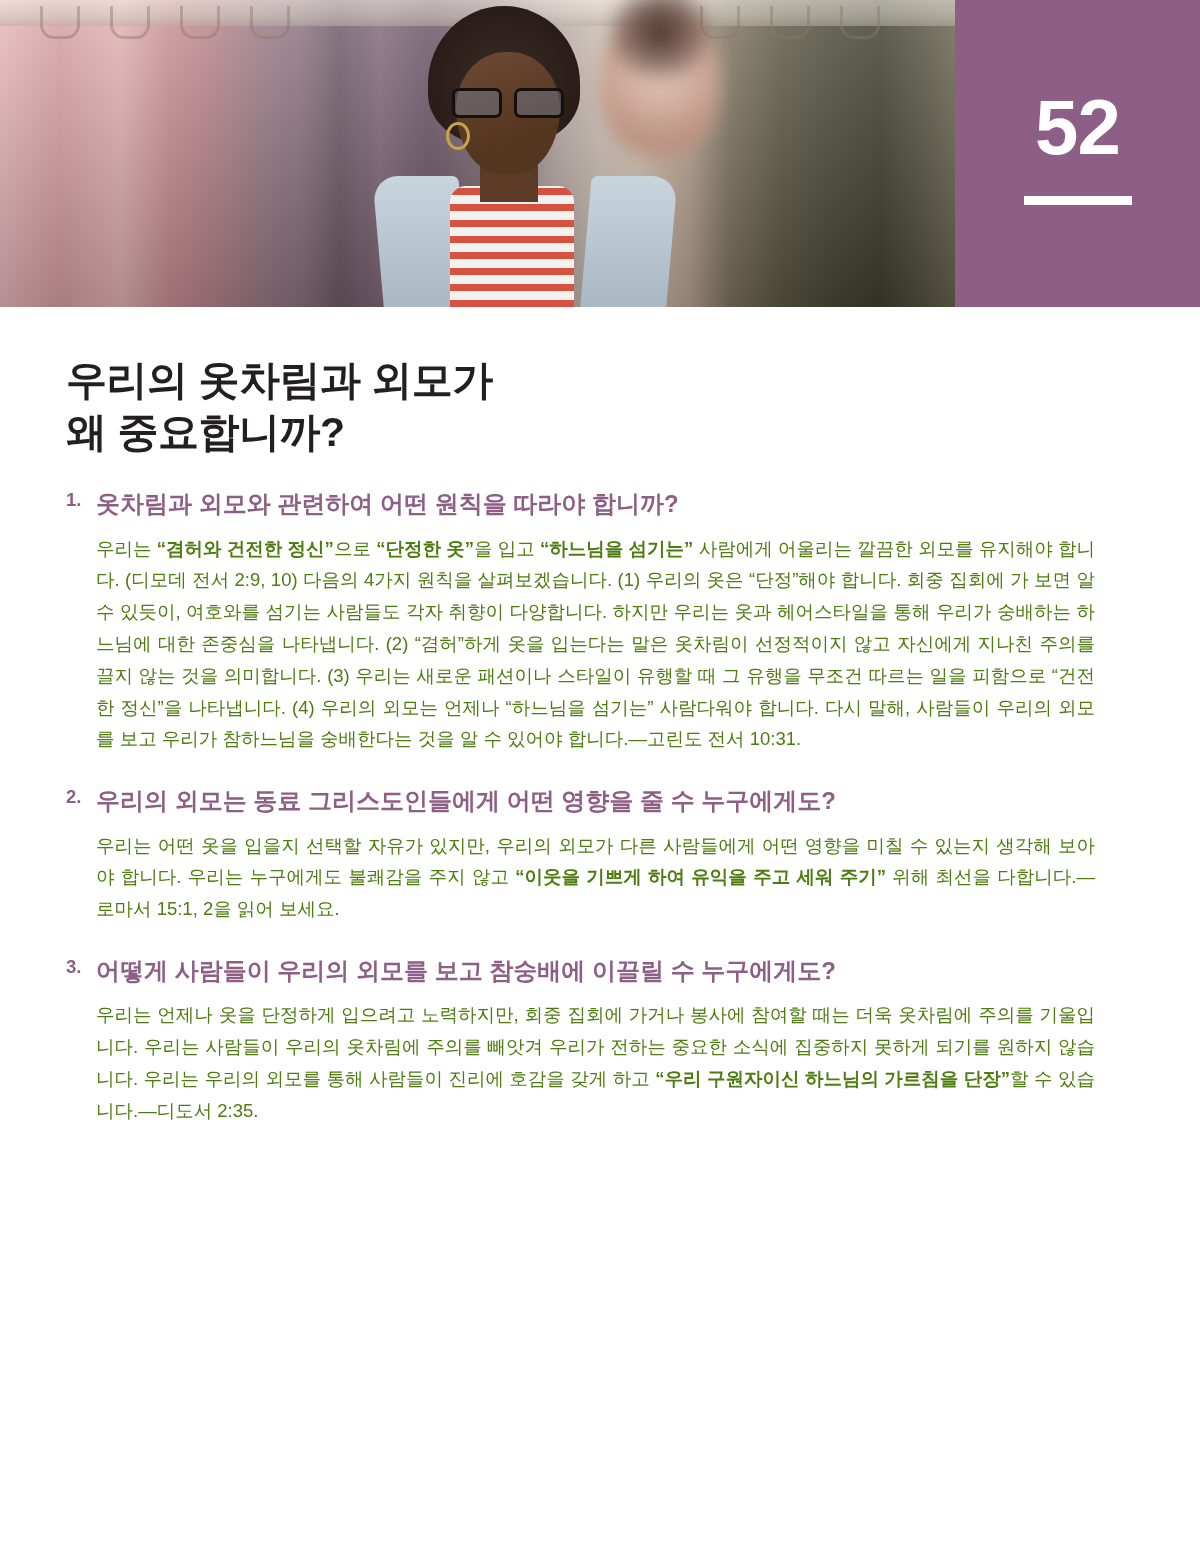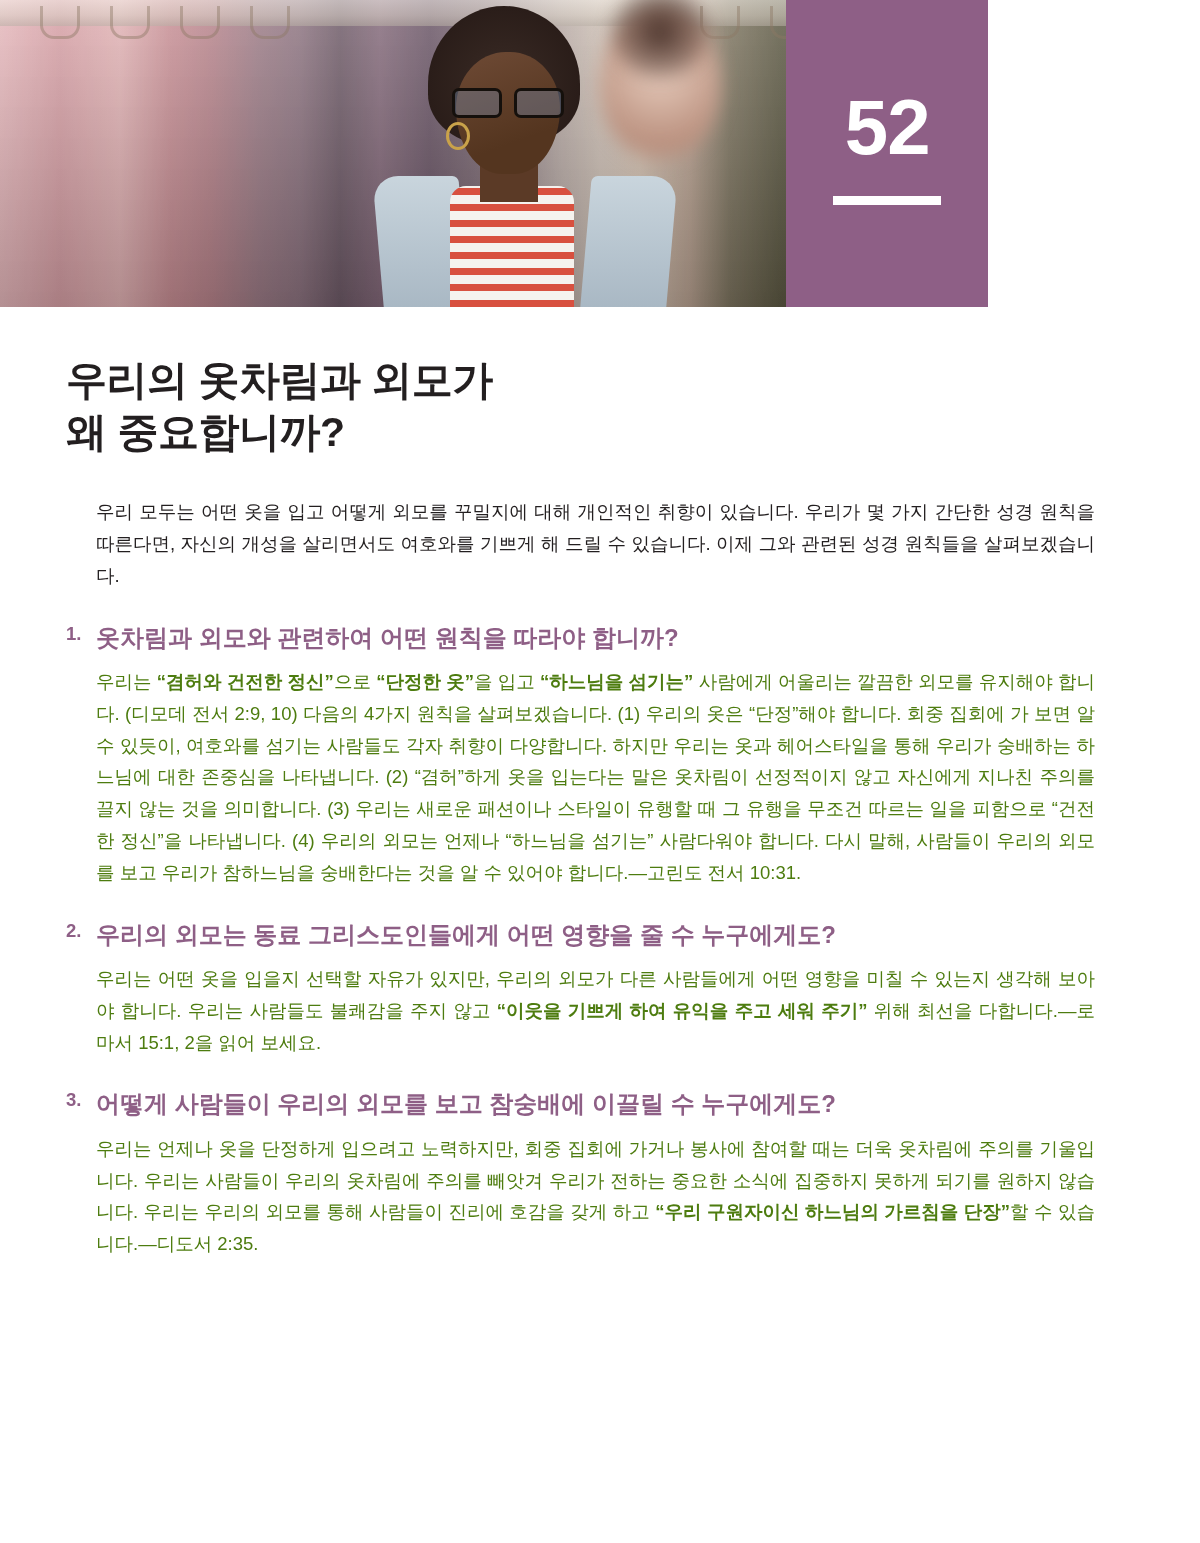--- a/index.html
+++ b/index.html
@@ -12,21 +12,21 @@
     background: #ffffff;
     font-family: "Liberation Sans", sans-serif;
     color: #231f20;
     position: relative;
     overflow: hidden;
   }
 
   
   .header {
     position: relative;
-    width: 988px;
+    width: 1200px;
     height: 307px;
     display: flex;
   }
   .hero-photo {
     position: relative;
     width: 955px;
     height: 307px;
     overflow: hidden;
     background: #caa39a;
   }
@@ -244,32 +244,31 @@
     <div class="page-number-rule"></div>
   </div>
 </div>
 
 <div class="content">
   <h1 class="article-title">
     <span>우리의 옷차림과 외모가</span><br>
     <span>왜 중요합니까?</span>
   </h1>
 
-  <p class="intro">우리 모두는 어떤 옷을 입고 어떻게 외모를 꾸밀지에 대해 개인적인 취향이 있습니다. 우리가 몇 가지 간단한 성경 원칙을 따른다면, 자신의 개성을 살리면서도 여호와를 기쁘게 해 드릴 수 있습니다. 이제 그와 관련된 성경 원칙들을 살펴보겠습니다.</p>
 
   <div id="questions-container">
       <div class="qa-block">
         <div class="q-num">1.</div>
         <div class="q-text">옷차림과 외모와 관련하여 어떤 원칙을 따라야 합니까?</div>
       </div>
       <p class="answer"><span>우리는 </span><b>“겸허와 건전한 정신”</b><span>으로 </span><b>“단정한 옷”</b><span>을 입고 </span><b>“하느님을 섬기는”</b><span> 사람에게 어울리는 깔끔한 외모를 유지해야 합니다. (디모데 전서 2:9, 10) 다음의 4가지 원칙을 살펴보겠습니다. (1) 우리의 옷은 “단정”해야 합니다. 회중 집회에 가 보면 알 수 있듯이, 여호와를 섬기는 사람들도 각자 취향이 다양합니다. 하지만 우리는 옷과 헤어스타일을 통해 우리가 숭배하는 하느님에 대한 존중심을 나타냅니다. (2) “겸허”하게 옷을 입는다는 말은 옷차림이 선정적이지 않고 자신에게 지나친 주의를 끌지 않는 것을 의미합니다. (3) 우리는 새로운 패션이나 스타일이 유행할 때 그 유행을 무조건 따르는 일을 피함으로 “건전한 정신”을 나타냅니다. (4) 우리의 외모는 언제나 “하느님을 섬기는” 사람다워야 합니다. 다시 말해, 사람들이 우리의 외모를 보고 우리가 참하느님을 숭배한다는 것을 알 수 있어야 합니다.—고린도 전서 10:31.</span></p>
       <div class="qa-block">
         <div class="q-num">2.</div>
         <div class="q-text">우리의 외모는 동료 그리스도인들에게 어떤 영향을 줄 수 누구에게도?</div>
       </div>
-      <p class="answer"><span>우리는 어떤 옷을 입을지 선택할 자유가 있지만, 우리의 외모가 다른 사람들에게 어떤 영향을 미칠 수 있는지 생각해 보아야 합니다. 우리는 사람들도 불쾌감을 주지 않고 </span><b>“이웃을 기쁘게 하여 유익을 주고 세워 주기”</b><span> 위해 최선을 다합니다.—로마서 15:1, 2을 읽어 보세요.</span></p>
+      <p class="answer"><span>우리는 어떤 옷을 입을지 선택할 자유가 있지만, 우리의 외모가 다른 사람들에게 어떤 영향을 미칠 수 있는지 생각해 보아야 합니다. 우리는 누구에게도 불쾌감을 주지 않고 </span><b>“이웃을 기쁘게 하여 유익을 주고 세워 주기”</b><span> 위해 최선을 다합니다.—로마서 15:1, 2을 읽어 보세요.</span></p>
       <div class="qa-block">
         <div class="q-num">3.</div>
         <div class="q-text">어떻게 사람들이 우리의 외모를 보고 참숭배에 이끌릴 수 누구에게도?</div>
       </div>
       <p class="answer"><span>우리는 언제나 옷을 단정하게 입으려고 노력하지만, 회중 집회에 가거나 봉사에 참여할 때는 더욱 옷차림에 주의를 기울입니다. 우리는 사람들이 우리의 옷차림에 주의를 빼앗겨 우리가 전하는 중요한 소식에 집중하지 못하게 되기를 원하지 않습니다. 우리는 우리의 외모를 통해 사람들이 진리에 호감을 갖게 하고 </span><b>“우리 구원자이신 하느님의 가르침을 단장”</b><span>할 수 있습니다.—디도서 2:35.</span></p>
     </div>
 </div>
 
 </body></html>

